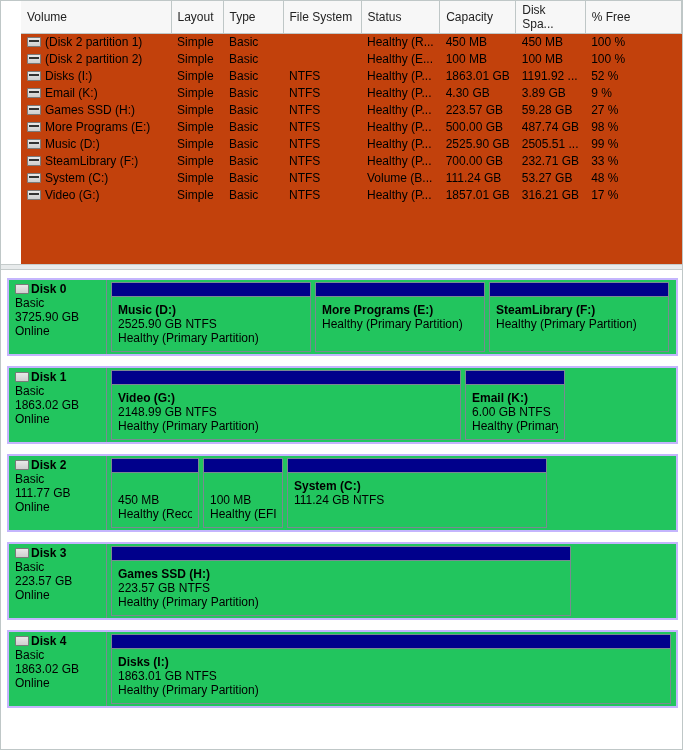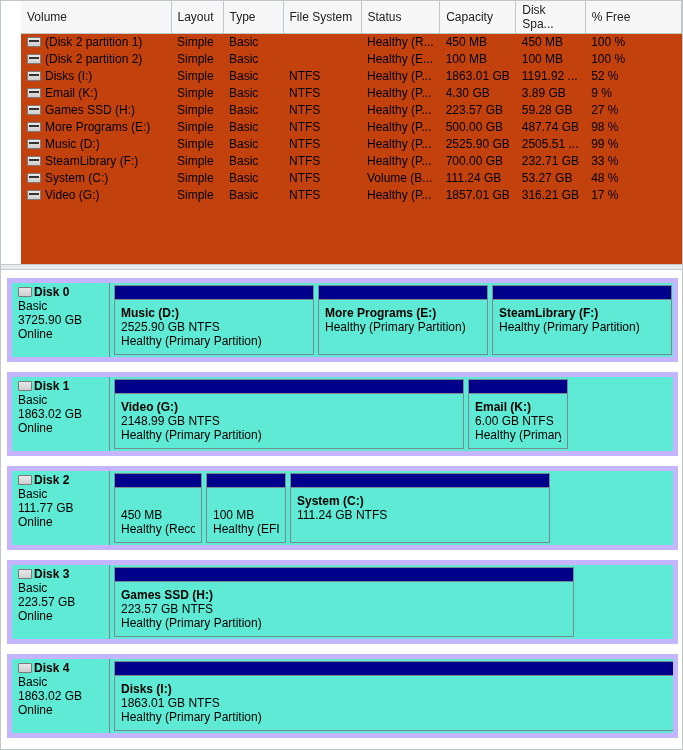--- a/index.html
+++ b/index.html
@@ -14,21 +14,21 @@
 .vol-table tbody tr { height: 17px; }
 .drive-icon { display: inline-block; width: 14px; height: 10px; vertical-align: -1px; margin-right: 4px; position: relative; }
 .drive-icon::before { content:""; position:absolute; inset:0; background: linear-gradient(#e8e8e8,#cfcfcf); border:1px solid #7a7a7a; border-radius:1px; }
 .drive-icon::after { content:""; position:absolute; left:2px; right:2px; top:3px; height:2px; background:#333; }
 
 
 .splitter { height: 6px; background: #e8ebec; border-top:1px solid #c5cbcb; border-bottom:1px solid #c5cbcb; }
 
 
 .disk-pane { padding: 4px 0 0 6px; }
-.disk-row { border: 5px solid #c4b5fd; margin: 4px 4px 10px 0; display:flex; background:#5eead4; }
+.disk-row { border: 2px solid #c4b5fd; margin: 4px 4px 10px 0; display:flex; background:#22c55e; }
 .disk-head { width: 98px; min-width: 98px; border-right: 1px solid #7a8a92; padding: 2px 4px 4px 6px; }
 .disk-head .head-icon { display:inline-block; width:14px; height:10px; vertical-align:-1px; margin-right:2px; position:relative;}
 .disk-head .head-icon::before { content:""; position:absolute; inset:0; background:linear-gradient(#e8e8e8,#cfcfcf); border:1px solid #7a7a7a; border-radius:1px;}
 .disk-head b { font-weight: bold; }
 .disk-head div { line-height: 14px; }
 .parts { flex:1; padding: 2px 2px 2px 4px; display:flex; gap:4px; overflow:hidden;}
 .part { border:1px solid #7a8a92; display:flex; flex-direction:column; min-width: 0;}
 .part-bar { height: 14px; min-height:14px; background: #00008b; border-bottom:1px solid #7a8a92;}
 .part-body { padding: 6px 6px 6px 6px; overflow:hidden;}
 .part-body .p-title { font-weight: bold; white-space: nowrap; overflow:hidden; }

